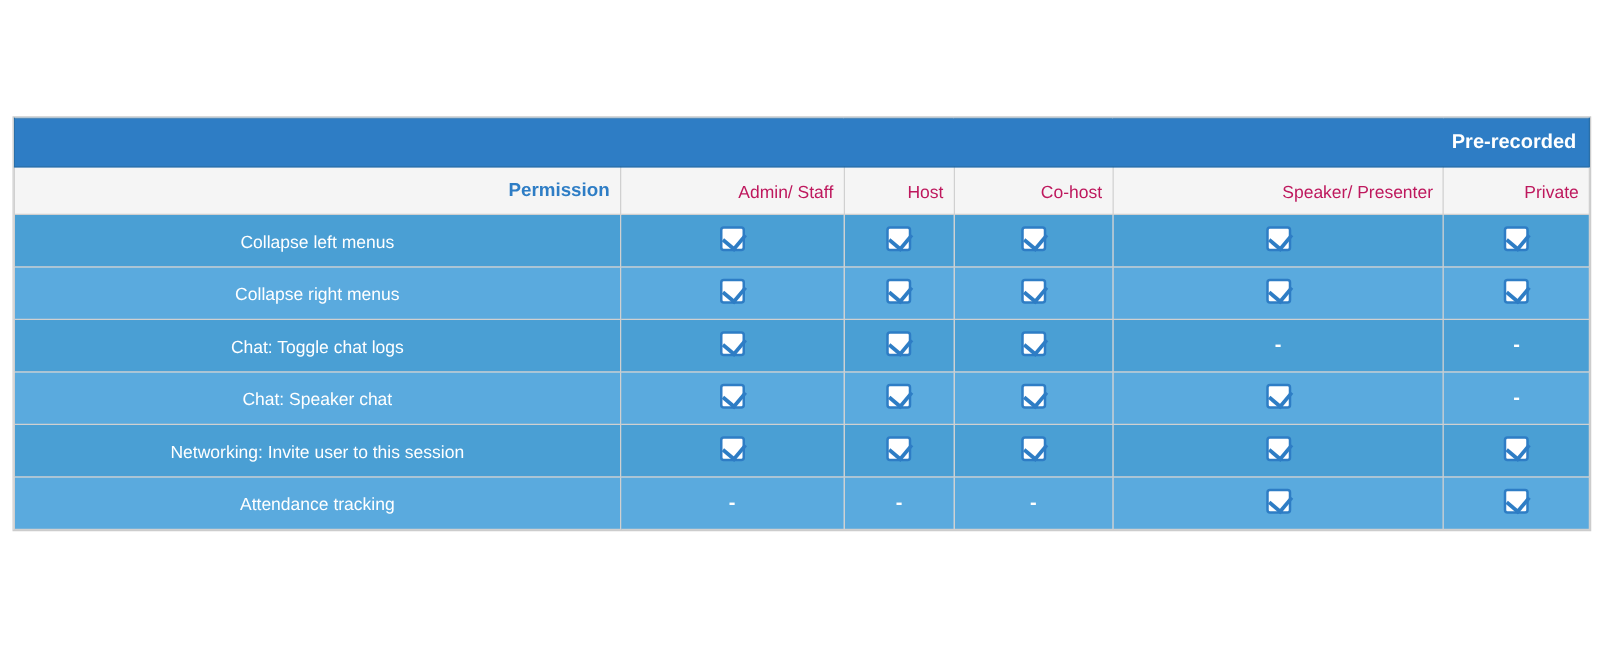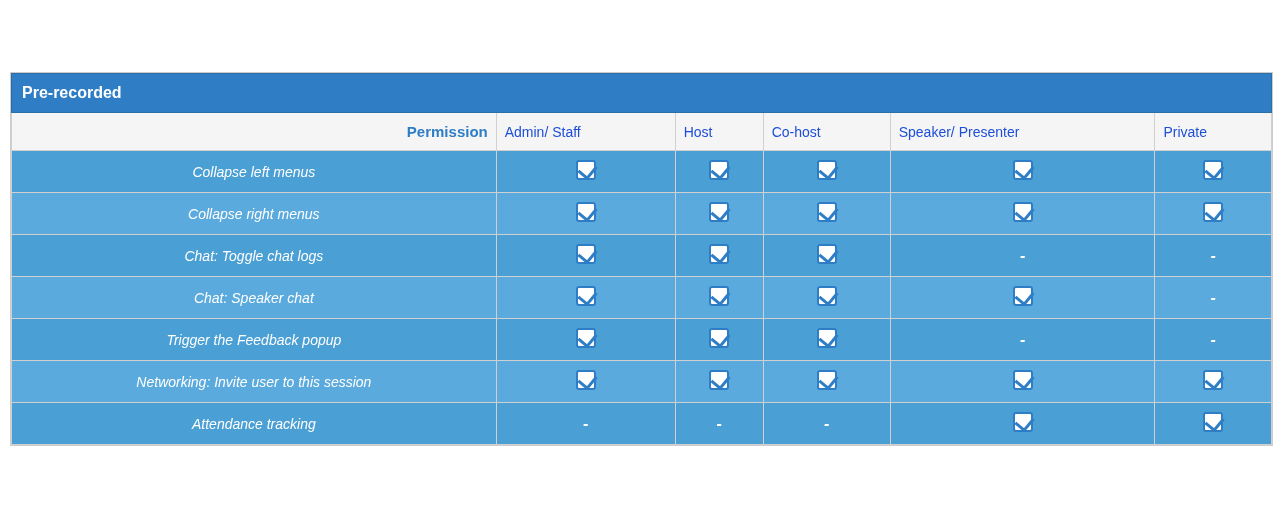--- a/index.html
+++ b/index.html
@@ -21,47 +21,46 @@
     }
     table {
       width: 100%;
       border-collapse: collapse;
     }
     .header-row th {
       background-color: #2e7dc5;
       color: #fff;
       font-weight: bold;
       font-size: 16px;
-      text-align: left;
+      text-align: right;
       padding: 10px;
       border: 1px solid #2a6fa8;
     }
     .col-header-row th {
       background-color: #f5f5f5;
-      color: #1d4ed8;
+      color: #be185d;
       font-weight: normal;
-      text-align: left;
+      text-align: right;
       padding: 10px 8px;
       border: 1px solid #d0d0d0;
       vertical-align: bottom;
     }
     .col-header-row th.permission-col {
       color: #2e7dc5;
       font-weight: bold;
       font-size: 15px;
       text-align: right;
       padding-left: 16px;
     }
     .data-row td {
       border: 1px solid #d0d0d0;
       text-align: center;
       padding: 9px 8px;
       background-color: #4a9fd4;
       color: #fff;
-      font-style: italic;
     }
     .data-row td.permission-cell {
       text-align: center;
       font-size: 14px;
     }
     .data-row:nth-child(odd) td {
       background-color: #4a9fd4;
     }
     .data-row:nth-child(even) td {
       background-color: #5aaade;
@@ -137,28 +136,20 @@
         </tr>
         <tr class="data-row">
           <td class="permission-cell">Chat: Speaker chat</td>
           <td><span class="checkbox-icon"></span></td>
           <td><span class="checkbox-icon"></span></td>
           <td><span class="checkbox-icon"></span></td>
           <td><span class="checkbox-icon"></span></td>
           <td><span class="dash">-</span></td>
         </tr>
         <tr class="data-row">
-          <td class="permission-cell">Trigger the Feedback popup</td>
-          <td><span class="checkbox-icon"></span></td>
-          <td><span class="checkbox-icon"></span></td>
-          <td><span class="checkbox-icon"></span></td>
-          <td><span class="dash">-</span></td>
-          <td><span class="dash">-</span></td>
-        </tr>
-        <tr class="data-row">
           <td class="permission-cell">Networking: Invite user to this session</td>
           <td><span class="checkbox-icon"></span></td>
           <td><span class="checkbox-icon"></span></td>
           <td><span class="checkbox-icon"></span></td>
           <td><span class="checkbox-icon"></span></td>
           <td><span class="checkbox-icon"></span></td>
         </tr>
         <tr class="data-row">
           <td class="permission-cell">Attendance tracking</td>
           <td><span class="dash">-</span></td>

